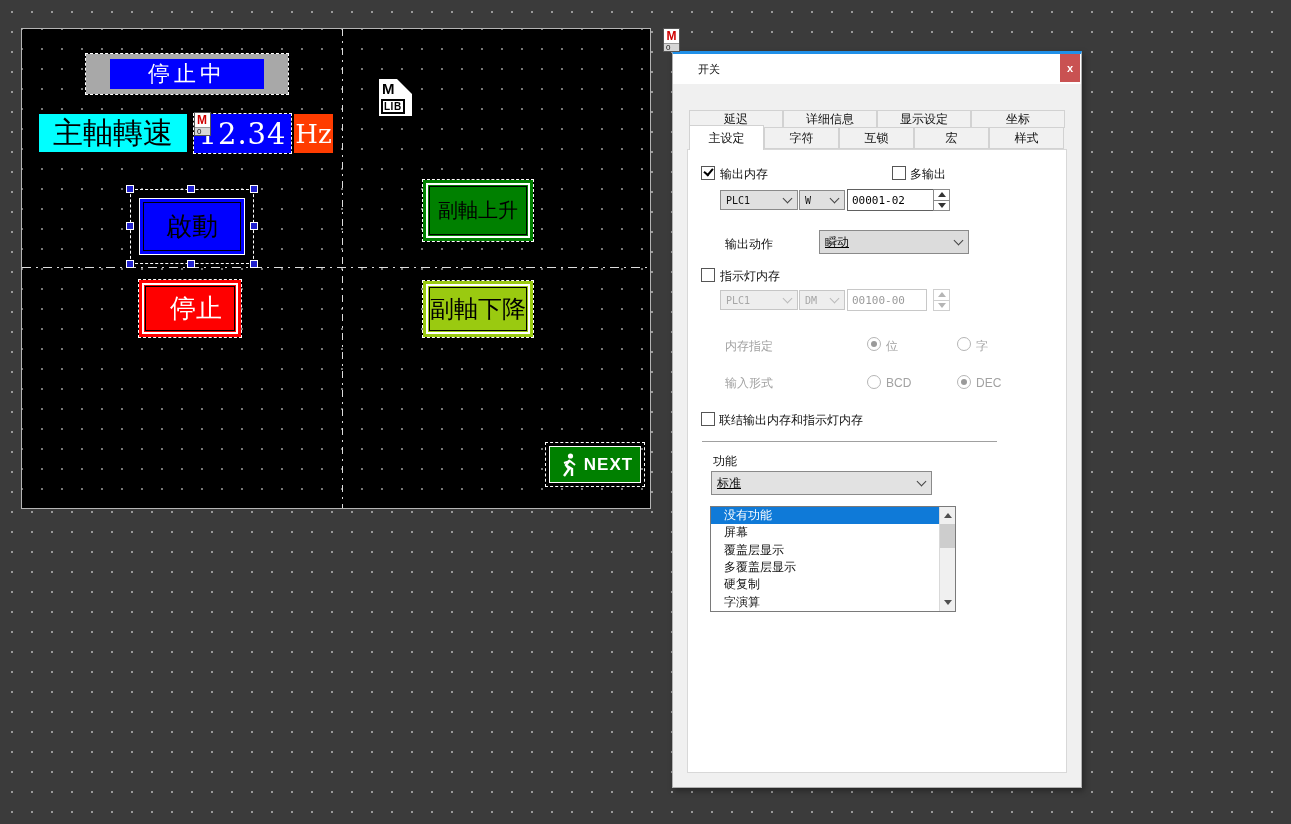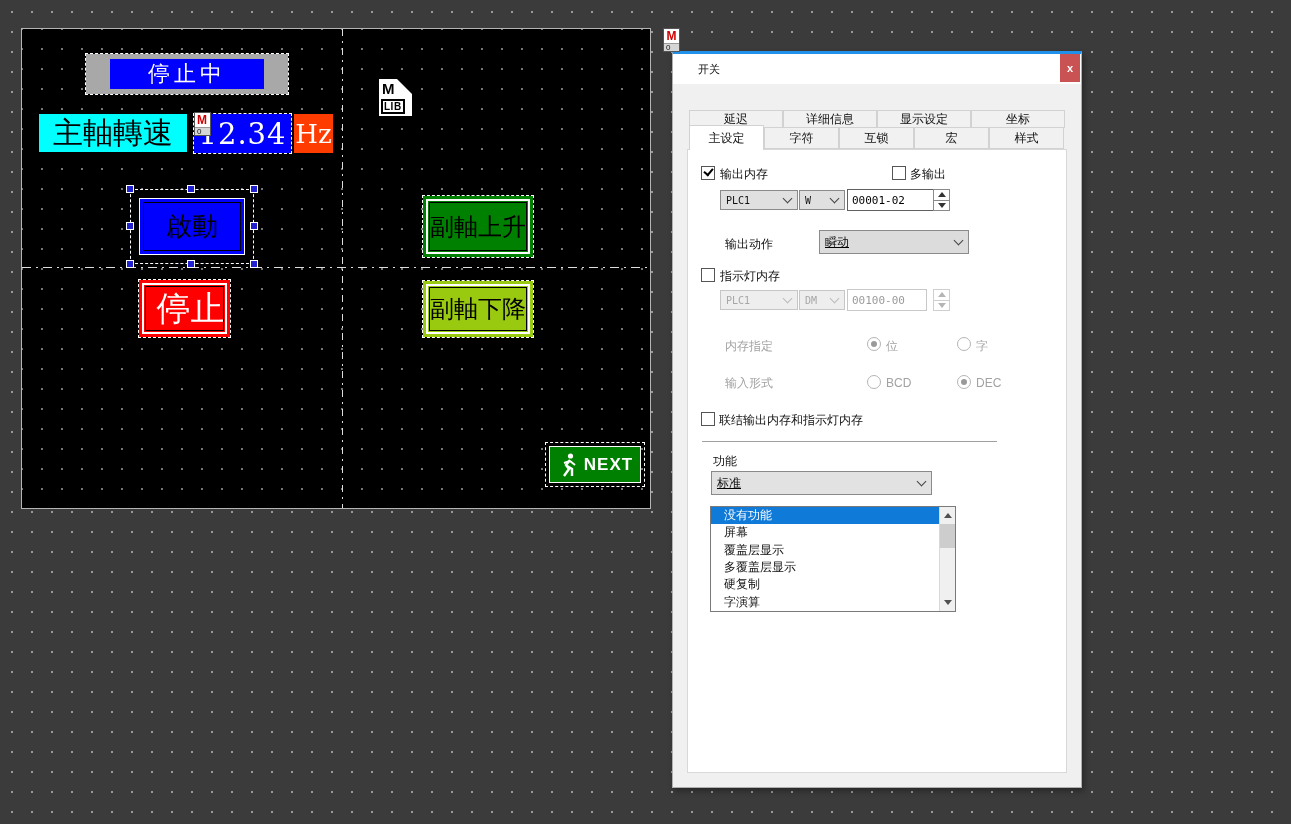--- a/index.html
+++ b/index.html
@@ -56,22 +56,22 @@
     border-top:15px solid #000; border-left:15px solid transparent; }
   .mlib .mlib-lib { position:absolute; left:2px; bottom:2px; font-size:10px; font-weight:bold;
     border:2px solid #000; line-height:11px; padding:0 1px; letter-spacing:0.5px; }
 
   .hmi-btn { position:absolute; display:flex; align-items:center; justify-content:center; }
   .hmi-btn .bevel-w { position:absolute; inset:3px; border:2px solid #fff; pointer-events:none; }
   .hmi-btn .bevel-b { position:absolute; inset:6px; border:1px solid #000; pointer-events:none; }
   .btn-start { left:117px; top:169px; width:106px; height:57px; background:#0000ff; border:1px solid #fff;
     color:#000; font-size:26px; }
   .btn-start .inner-b { position:absolute; inset:3px; border:1px solid #000; }
-  .btn-stop { left:117px; top:251px; width:91px; height:57px; background:#ff0000; color:#fff; font-size:34px;padding-left:12px; }
-  .btn-up { left:401px; top:167px; width:110px; height:61px; background:#008000; color:#000; font-size:24px; }
+  .btn-stop { left:117px; top:251px; width:102px; height:57px; background:#ff0000; color:#fff; font-size:26px;padding-left:12px; }
+  .btn-up { left:401px; top:151px; width:110px; height:61px; background:#008000; color:#000; font-size:20px; }
   .btn-down { left:401px; top:252px; width:110px; height:56px; background:#9aca10; color:#000; font-size:24px; }
 
   .handles { position:absolute; inset:-9px; outline:1px dashed #fff; pointer-events:none; }
   .hd { position:absolute; width:8px; height:8px; background:#2121cd; border:1px solid #fff; }
   .hd.tl{left:-5px;top:-5px} .hd.tm{left:calc(50% - 5px);top:-5px} .hd.tr{right:-5px;top:-5px}
   .hd.ml{left:-5px;top:calc(50% - 5px)} .hd.mr{right:-5px;top:calc(50% - 5px)}
   .hd.bl{left:-5px;bottom:-5px} .hd.bm{left:calc(50% - 5px);bottom:-5px} .hd.br{right:-5px;bottom:-5px}
 
   .btn-next { left:527px; top:417px; width:92px; height:37px; background:#008000; border:1px solid #fff;
     color:#fff; display:flex; align-items:center; justify-content:center; gap:3px;

